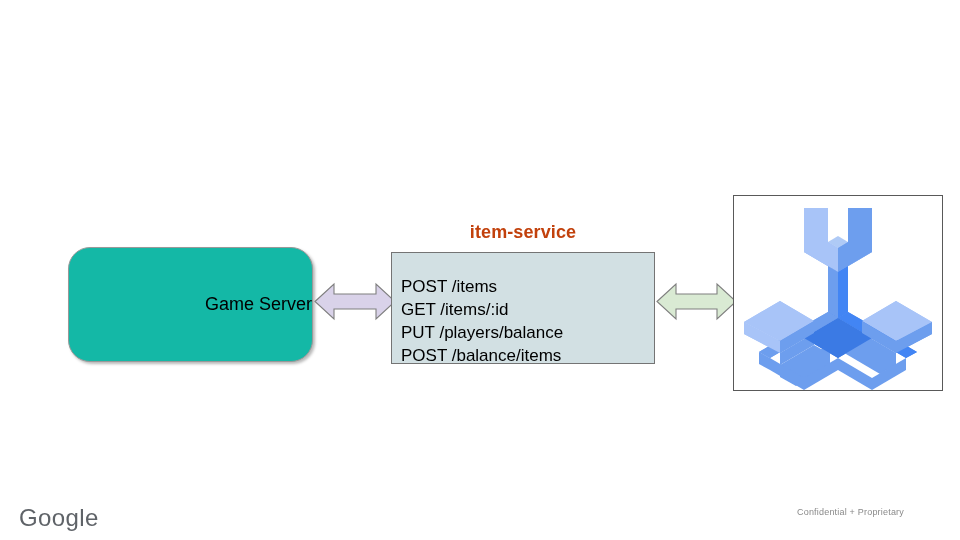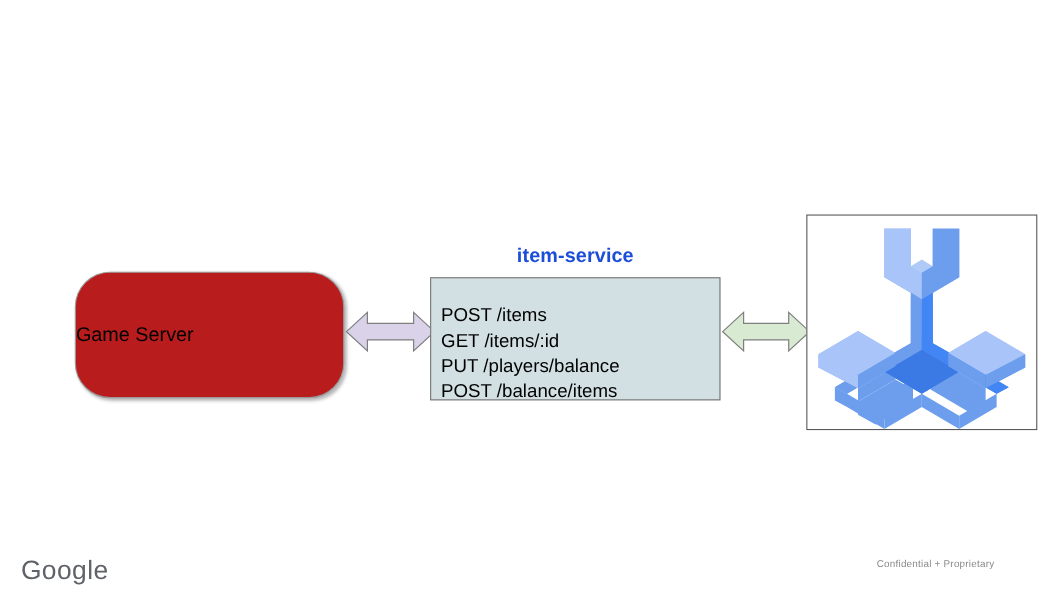--- a/index.html
+++ b/index.html
@@ -20,46 +20,46 @@
     background: #ffffff;
   }
 
   
   .game-server-box {
     position: absolute;
     left: 68px;
     top: 247px;
     width: 245px;
     height: 115px;
-    background: #b91c1c;
+    background: #14b8a6;
     border: 1px solid #999999;
-    border-radius: 32px;
+    border-radius: 22px;
     box-shadow: 2px 2px 3px rgba(0,0,0,0.28);
     display: flex;
     align-items: center;
-    justify-content: flex-start;
+    justify-content: flex-end;
     box-sizing: border-box;
   }
   .game-server-label {
     font-size: 18px;
     color: #000000;
     line-height: 1.2;
     text-align: center;
   }
 
   
   .service-title {
     position: absolute;
     left: 391px;
     top: 222px;
     width: 264px;
     text-align: center;
     font-size: 18px;
     font-weight: bold;
-    color: #1d4ed8;
+    color: #c2410c;
     letter-spacing: 0.1px;
   }
   .service-box {
     position: absolute;
     left: 391px;
     top: 252px;
     width: 264px;
     height: 112px;
     background: #d2e0e3;
     border: 1px solid #747474;

